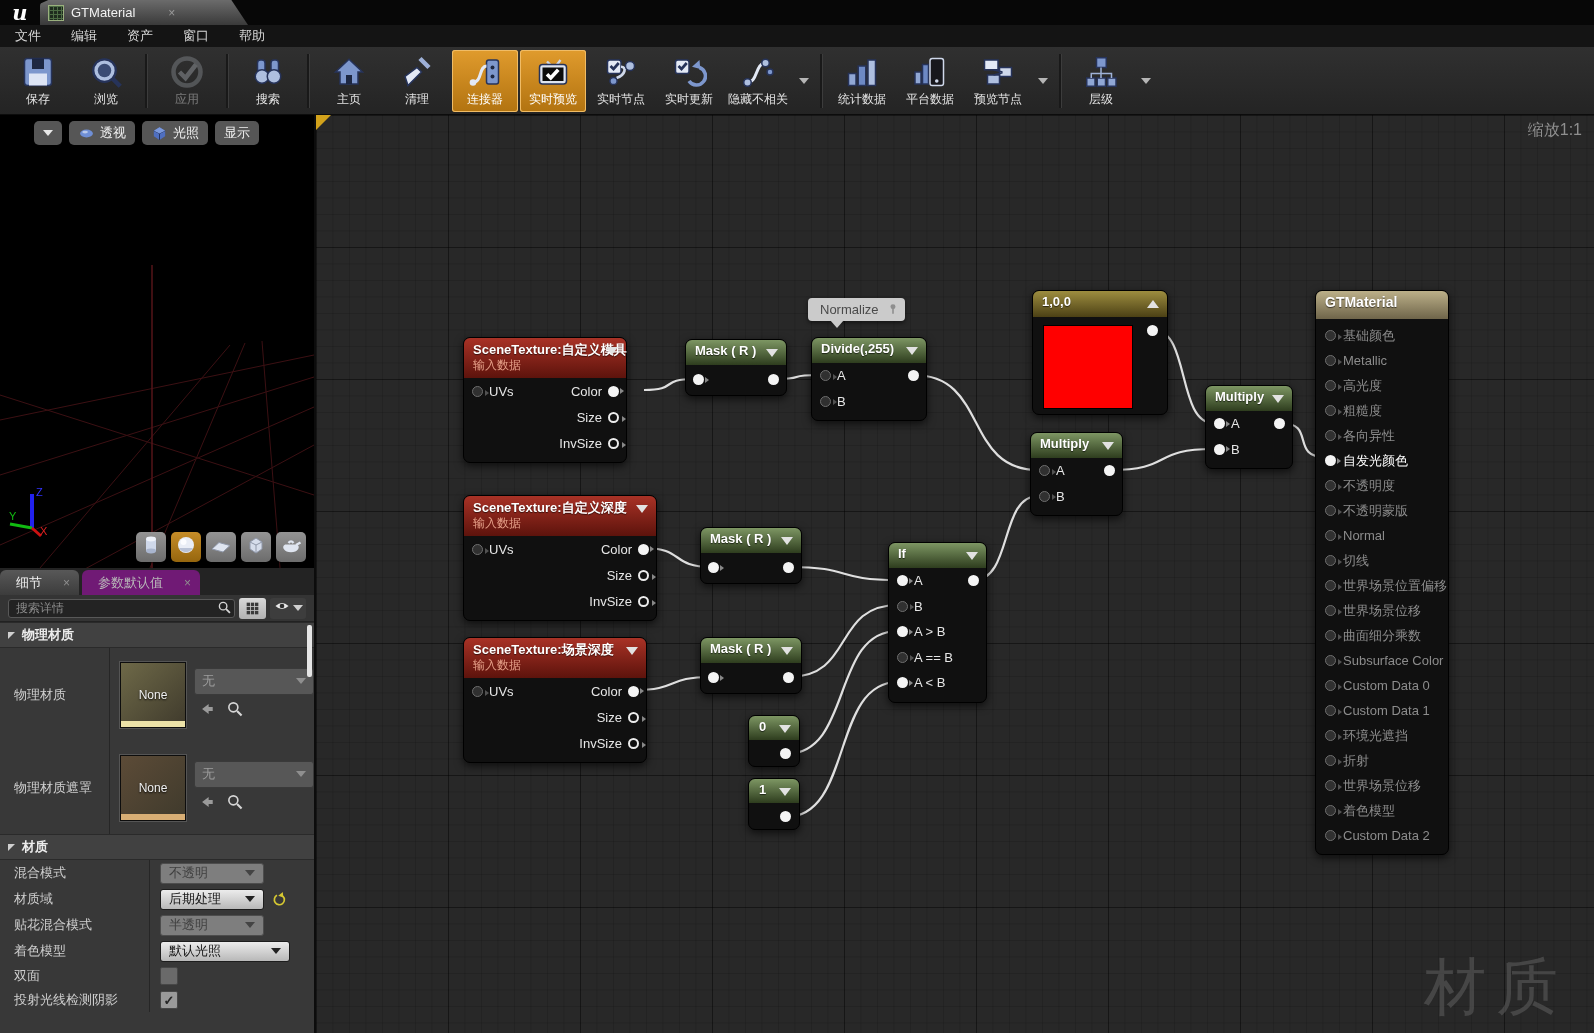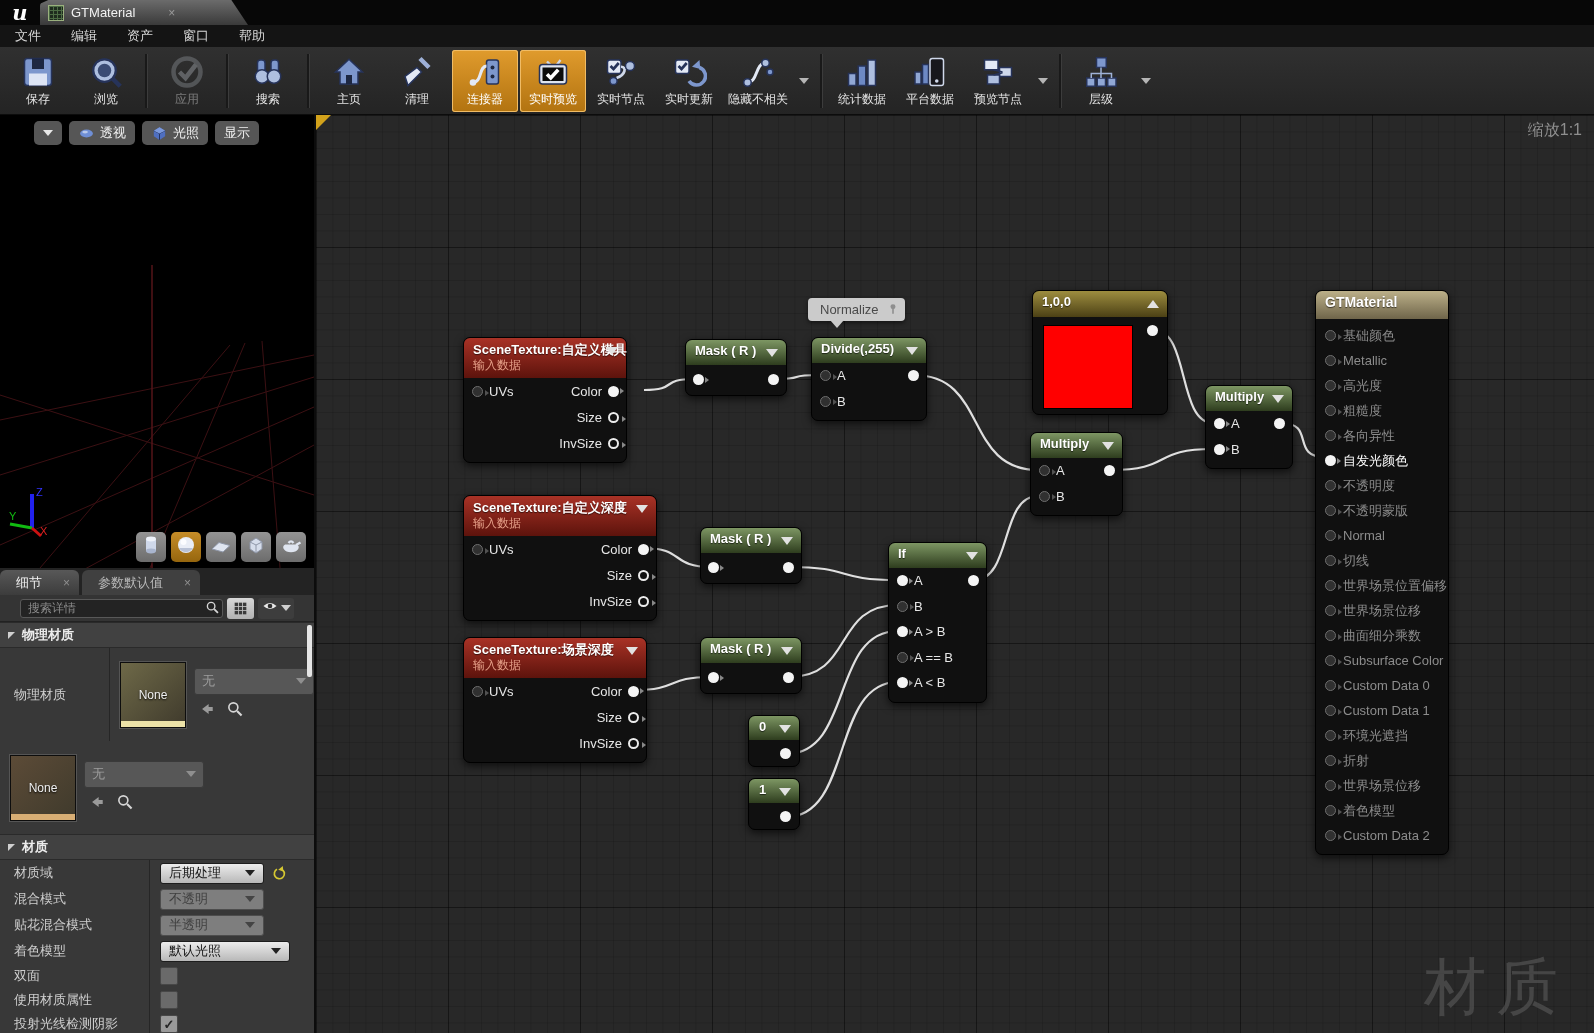--- a/index.html
+++ b/index.html
@@ -48,23 +48,23 @@
   #vp-shapes{position:absolute;right:8px;bottom:6px;display:flex;gap:5px;}
   .shape-btn{width:30px;height:30px;border-radius:5px;background:linear-gradient(180deg,#949494,#6c6c6c);
              display:flex;align-items:center;justify-content:center;box-shadow:0 1px 2px rgba(0,0,0,.7);}
   .shape-btn.active{background:linear-gradient(180deg,#c68d28,#96660e);}
   .shape-btn svg{width:24px;height:24px;}
   #axis-gizmo{position:absolute;left:8px;bottom:28px;}
   
   #panel-tabs{position:absolute;left:0;top:453px;width:314px;height:27px;background:#232323;display:flex;align-items:flex-end;}
   .ptab{height:25px;display:flex;align-items:center;gap:7px;padding:0 9px;font-size:13px;border-radius:6px 6px 0 0;}
   .ptab.active{background:linear-gradient(180deg,#585858,#3c3c3c);color:#f2f2f2;}
-  .ptab.inactive{background:#404040;color:#b8b8b8;margin-left:3px;}
+  .ptab.inactive{background:#701a75;color:#b8b8b8;margin-left:3px;}
   .ptab .pclose{color:#8f8f8f;font-size:12px;margin-left:14px;}
-  #search-row{position:absolute;left:0;top:480px;width:314px;height:27px;background:#343434;display:flex;align-items:center;padding:0 20px;box-sizing:border-box;gap:4px;border-bottom:1px solid #222;}
+  #search-row{position:absolute;left:0;top:480px;width:314px;height:27px;background:#343434;display:flex;align-items:center;padding:0 8px;box-sizing:border-box;gap:4px;border-bottom:1px solid #222;}
   #search-wrap{flex:1;position:relative;}
   #search-input{width:100%;height:19px;background:#232323;border:1px solid #585858;border-radius:3px;
                 color:#cfcfcf;font-size:12px;padding:0 22px 0 7px;box-sizing:border-box;outline:none;font-family:"Liberation Sans",sans-serif;}
   #search-input::placeholder{color:#8a8a8a;}
   #search-mag{position:absolute;right:3px;top:2px;width:15px;height:15px;}
   #search-mag svg{width:15px;height:15px;}
   .mini-btn{height:21px;border-radius:3px;display:flex;align-items:center;justify-content:center;}
   #grid-btn{width:27px;background:linear-gradient(180deg,#d8d8d8,#b2b2b2);}
   #grid-btn svg{width:15px;height:15px;}
   #eye-btn{width:36px;background:#3d3d3d;gap:3px;}
@@ -470,20 +470,21 @@
                 </svg></span>
               <span><svg viewBox="0 0 22 22">
                   <circle cx="9" cy="9" r="5.5" fill="none" stroke="#d6d6d6" stroke-width="2"></circle>
                   <line x1="13.5" y1="13.5" x2="19" y2="19" stroke="#d6d6d6" stroke-width="2.6"></line>
                 </svg></span>
             </div>
           </div>
         </div>
       </div>
       <div class="asset-row">
+        <div class="row-label">物理材质遮罩</div>
         <div class="asset-right">
           <div class="thumb" style="background: linear-gradient(135deg, rgb(92, 75, 55), rgb(63, 58, 44));">
             <span>None</span>
             <div class="strip" style="background: rgb(216, 174, 116);"></div>
           </div>
           <div class="asset-ctrl">
             <div class="none-dd">
               <span>无</span>
               <span class="dd-caret"></span>
             </div>
@@ -497,57 +498,53 @@
                 </svg></span>
             </div>
           </div>
         </div>
       </div>
       <div class="section-head">
         <span class="sec-tri"></span>
         <span>材质</span>
       </div>
       <div class="prop-row">
+        <div class="row-label">混合模式</div>
+        <div class="prop-dd off" style="width: 104px;">
+          <span>不透明</span>
+          <span class="dd-caret"></span>
+        </div>
+      </div>
+      <div class="prop-row">
         <div class="row-label">材质域</div>
         <div class="prop-dd on" style="width: 104px;">
           <span>后期处理</span>
           <span class="dd-caret"></span>
         </div>
         <span class="reset-ic"><svg viewBox="0 0 18 18">
             <path d="M6 4 a6 6 0 1 0 7 1" fill="none" stroke="#d6c832" stroke-width="2"></path>
             <path d="M13 0 L13.5 6.5 L7.5 4.5 Z" fill="#d6c832"></path>
           </svg></span>
-      </div>
-      <div class="prop-row">
-        <div class="row-label">混合模式</div>
-        <div class="prop-dd off" style="width: 104px;">
-          <span>不透明</span>
-          <span class="dd-caret"></span>
-        </div>
       </div>
       <div class="prop-row">
         <div class="row-label">贴花混合模式</div>
         <div class="prop-dd off" style="width: 104px;">
           <span>半透明</span>
           <span class="dd-caret"></span>
         </div>
       </div>
       <div class="prop-row">
         <div class="row-label">着色模型</div>
         <div class="prop-dd on" style="width: 130px;">
           <span>默认光照</span>
           <span class="dd-caret"></span>
         </div>
       </div>
       <div class="check-row">
         <div class="row-label">双面</div>
-        <div class="checkbox"></div>
-      </div>
-      <div class="check-row">
-        <div class="row-label">使用材质属性</div>
         <div class="checkbox"></div>
       </div>
       <div class="check-row">
         <div class="row-label">投射光线检测阴影</div>
         <div class="checkbox checked">✓</div>
       </div>
     </div>
   <div id="dt-scroll"></div>
 </div>
 

